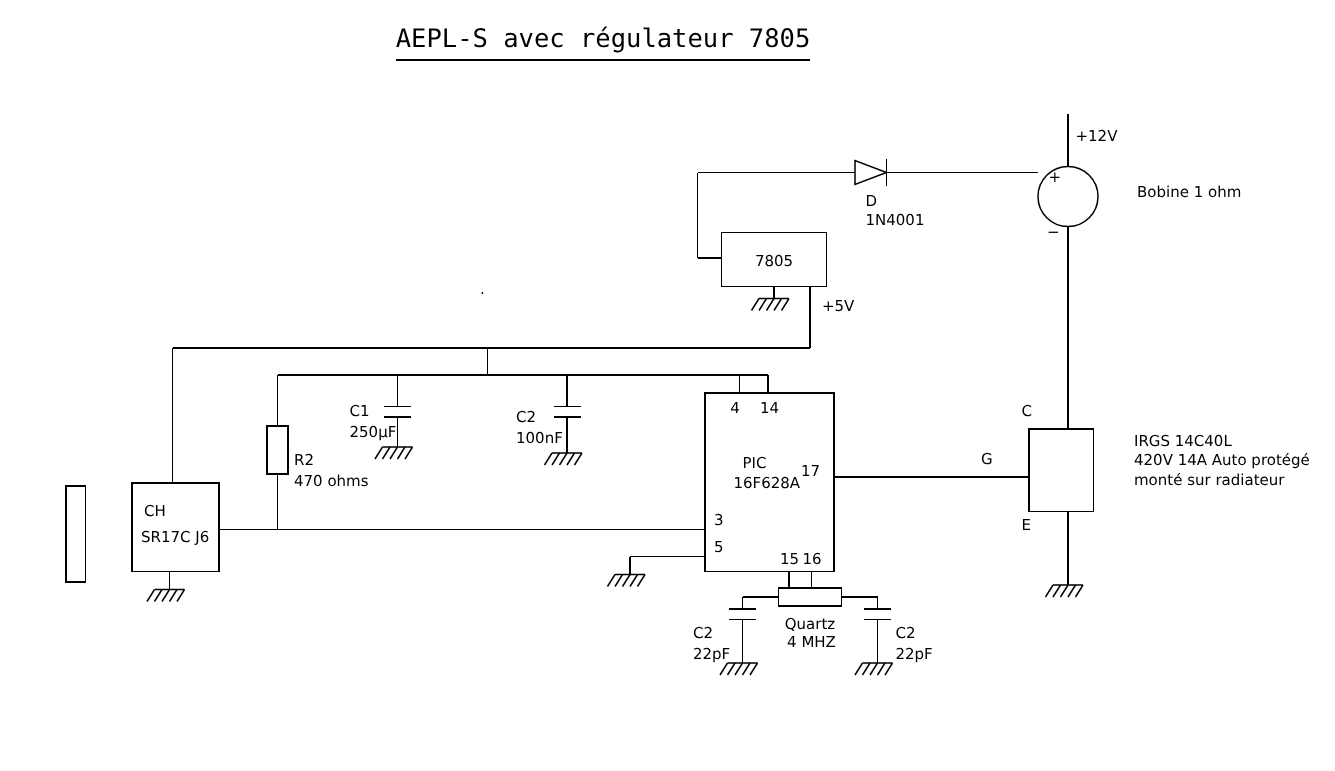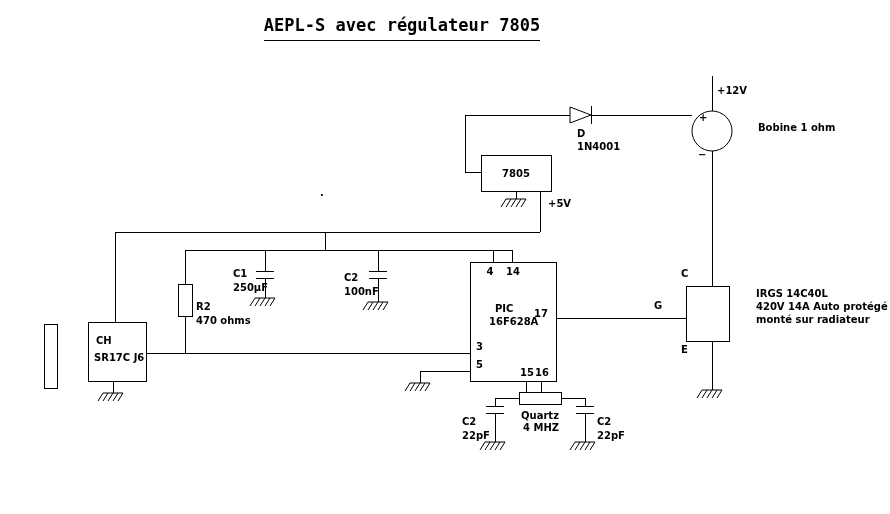--- a/index.html
+++ b/index.html
@@ -1,16 +1,16 @@
 <!DOCTYPE html>
 <html><head>
 <meta charset="utf-8">
 <style>
   html,body{margin:0;padding:0;background:#fff;}
-  .page{width:890px;height:514px;background:#fff;position:relative;overflow:hidden;font-weight:bold;}
+  .page{width:890px;height:514px;background:#fff;position:relative;overflow:hidden;}
   svg{display:block;}
   svg text{fill:#000;font-size:10px;font-family:"DejaVu Sans","Liberation Sans",sans-serif;}
   svg text.title{font-size:17px;font-family:"DejaVu Sans Mono","Liberation Mono",monospace;}
   .w{stroke:#000;stroke-width:1;fill:none;shape-rendering:crispEdges;}
   .box{stroke:#000;stroke-width:1;fill:#fff;shape-rendering:crispEdges;}
   .sym{stroke:#000;stroke-width:1;fill:#fff;}
 </style>
 </head>
 <body>
 

